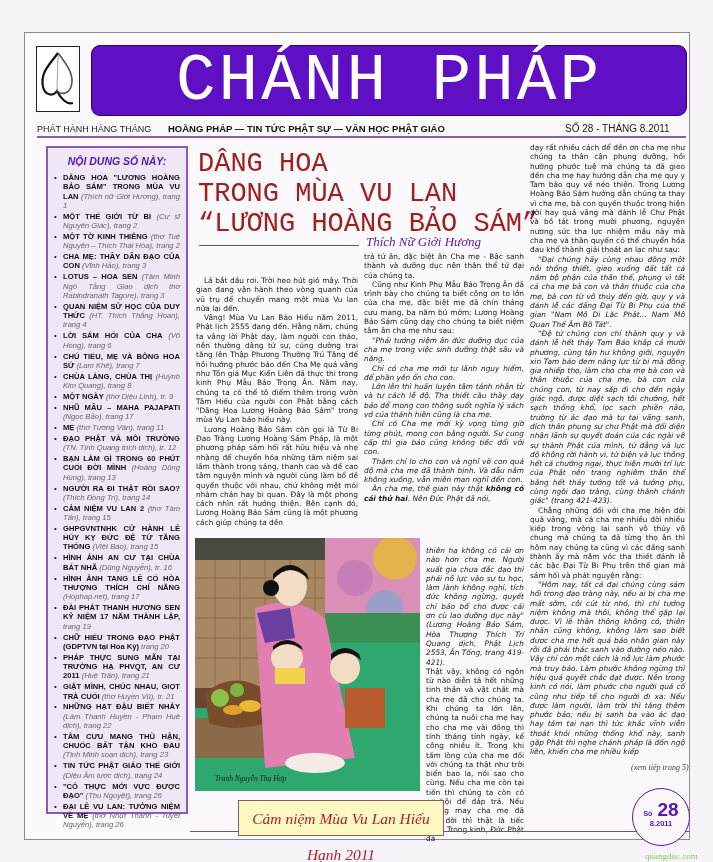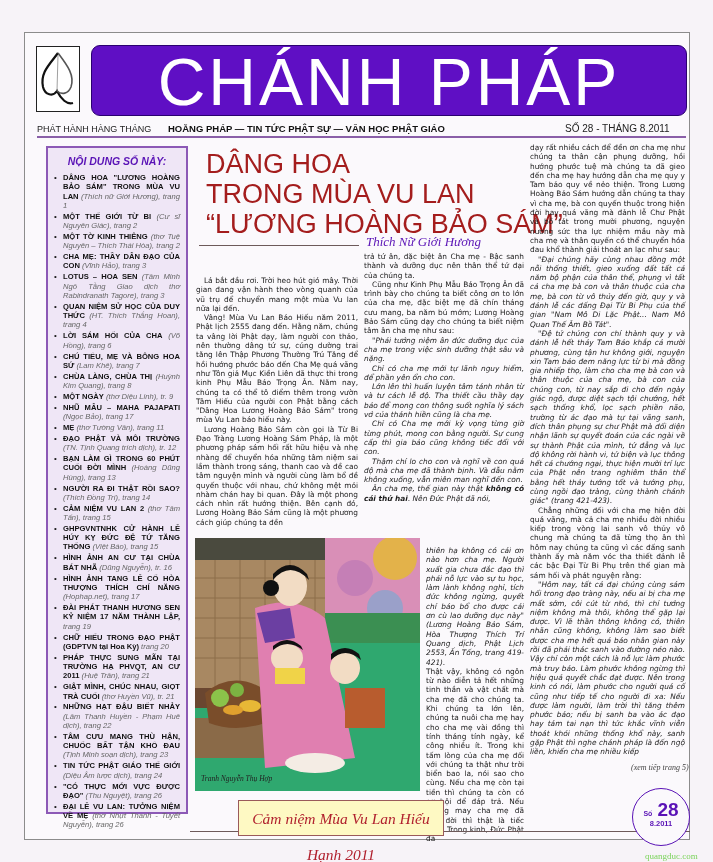--- a/index.html
+++ b/index.html
@@ -7,21 +7,21 @@
   body { position: relative; font-family: "DejaVu Sans", sans-serif; color: #1a1a1a; }
 
   .page { position: absolute; left: 24px; top: 32px; width: 666px; height: 808px;
           background: #fbf9fc; border: 1px solid #8c8c8c; }
 
   .logo-box { position: absolute; left: 36px; top: 46px; width: 44px; height: 66px;
               border: 1px solid #222; background: #fff; }
   .mast { position: absolute; left: 91px; top: 45px; width: 596px; height: 71px;
           background: #5f0fc4; border: 1px solid #2a0070; border-radius: 9px; }
   .mast-title { position: absolute; left: 0; right: 0; top: 2px; text-align: center;
-                font-family: Liberation Sans, sans-serif; font-size: 66px; color: #fff;
+                font-family: Liberation Mono, monospace; font-size: 66px; color: #fff;
                 letter-spacing: 3px; line-height: 68px; }
 
   .sub-left { position: absolute; left: 37px; top: 124px; font-family: "Liberation Sans", sans-serif;
               font-size: 9px; color: #222; }
   .sub-mid { position: absolute; left: 168px; top: 123px; font-family: "Liberation Sans", sans-serif;
              font-size: 9.5px; font-weight: bold; color: #111; }
   .sub-right { position: absolute; left: 565px; top: 123px; font-family: "Liberation Sans", sans-serif;
                font-size: 10px; color: #222; }
   .sub-rule { position: absolute; left: 37px; top: 136px; width: 649px; height: 2px; background: #8a5fa8; }
 
@@ -29,39 +29,39 @@
          background: #efe6f6; border: 2px solid #8c59b6; }
   .toc-head { text-align: center; font-family: "Liberation Sans", sans-serif; font-style: italic;
               font-weight: bold; color: #5a13b6; font-size: 10.5px; margin: 7px 0 6px; }
   .toc ul { list-style: none; padding: 0 6px 0 6px; }
   .toc li { position: relative; padding-left: 9px; font-family: "Liberation Sans", sans-serif;
             font-size: 7.6px; line-height: 9.3px; margin-bottom: 1.6px; text-align: justify; }
   .toc li::before { content: "•"; position: absolute; left: 0; top: 0; font-size: 8px; }
   .toc li .t { font-weight: bold; color: #111; }
   .toc li .a { font-style: italic; color: #666; }
 
-  .headline { position: absolute; left: 198px; top: 149px; font-family: Liberation Sans, sans-serif;
-              color: #a41d1d; font-size: 27px; line-height: 30px; margin-left: 8px; }
+  .headline { position: absolute; left: 198px; top: 149px; font-family: Liberation Mono, monospace;
+              color: #a41d1d; font-size: 27px; line-height: 30px; }
   .byline-rule { position: absolute; left: 199px; top: 245px; width: 160px; height: 1px; background: #6d5a5a; }
   .byline { position: absolute; left: 366px; top: 234px; font-family: "Liberation Serif", serif;
             font-style: italic; color: #5a13b6; font-size: 13px; }
 
   .col { position: absolute; font-family: "DejaVu Sans", sans-serif; font-size: 7.4px;
          line-height: 9.3px; text-align: justify; color: #1a1a1a; }
   .col p { text-indent: 8px; }
   .col p.i { font-style: italic; }
   .col p.noind { text-indent: 0; }
   .c1 { left: 196px; top: 276px; width: 162px; }
   .c2 { left: 364px; top: 252px; width: 160px; }
   .c2b { left: 426px; top: 546px; width: 98px; }
   .c3 { left: 530px; top: 143px; width: 155px; }
 
   .painting { position: absolute; left: 195px; top: 538px; width: 225px; height: 253px;
               overflow: hidden; background: #2fa56f; }
-  .caption { position: absolute; left: 6px; bottom: 8px; font-family: "Liberation Serif", serif;
+  .caption { position: absolute; left: 20px; bottom: 8px; font-family: "Liberation Serif", serif;
              font-style: italic; font-size: 7.5px; color: #222; }
 
   .see-more { position: absolute; left: 604px; top: 763px; font-family: "Liberation Serif", serif;
               font-style: italic; font-size: 8px; color: #444; margin-left: 27px; }
 
   .foot-rule { position: absolute; left: 190px; top: 831px; width: 500px; height: 1px; background: #6d5a5a; }
   .foot-banner { position: absolute; left: 238px; top: 800px; width: 206px; height: 36px;
                  background: #fef9c3; border: 1px solid #9a5a5a; text-align: center;
                  font-family: "Liberation Serif", serif; font-style: italic; color: #b01f2d;
                  font-size: 15.5px; line-height: 36px; }

